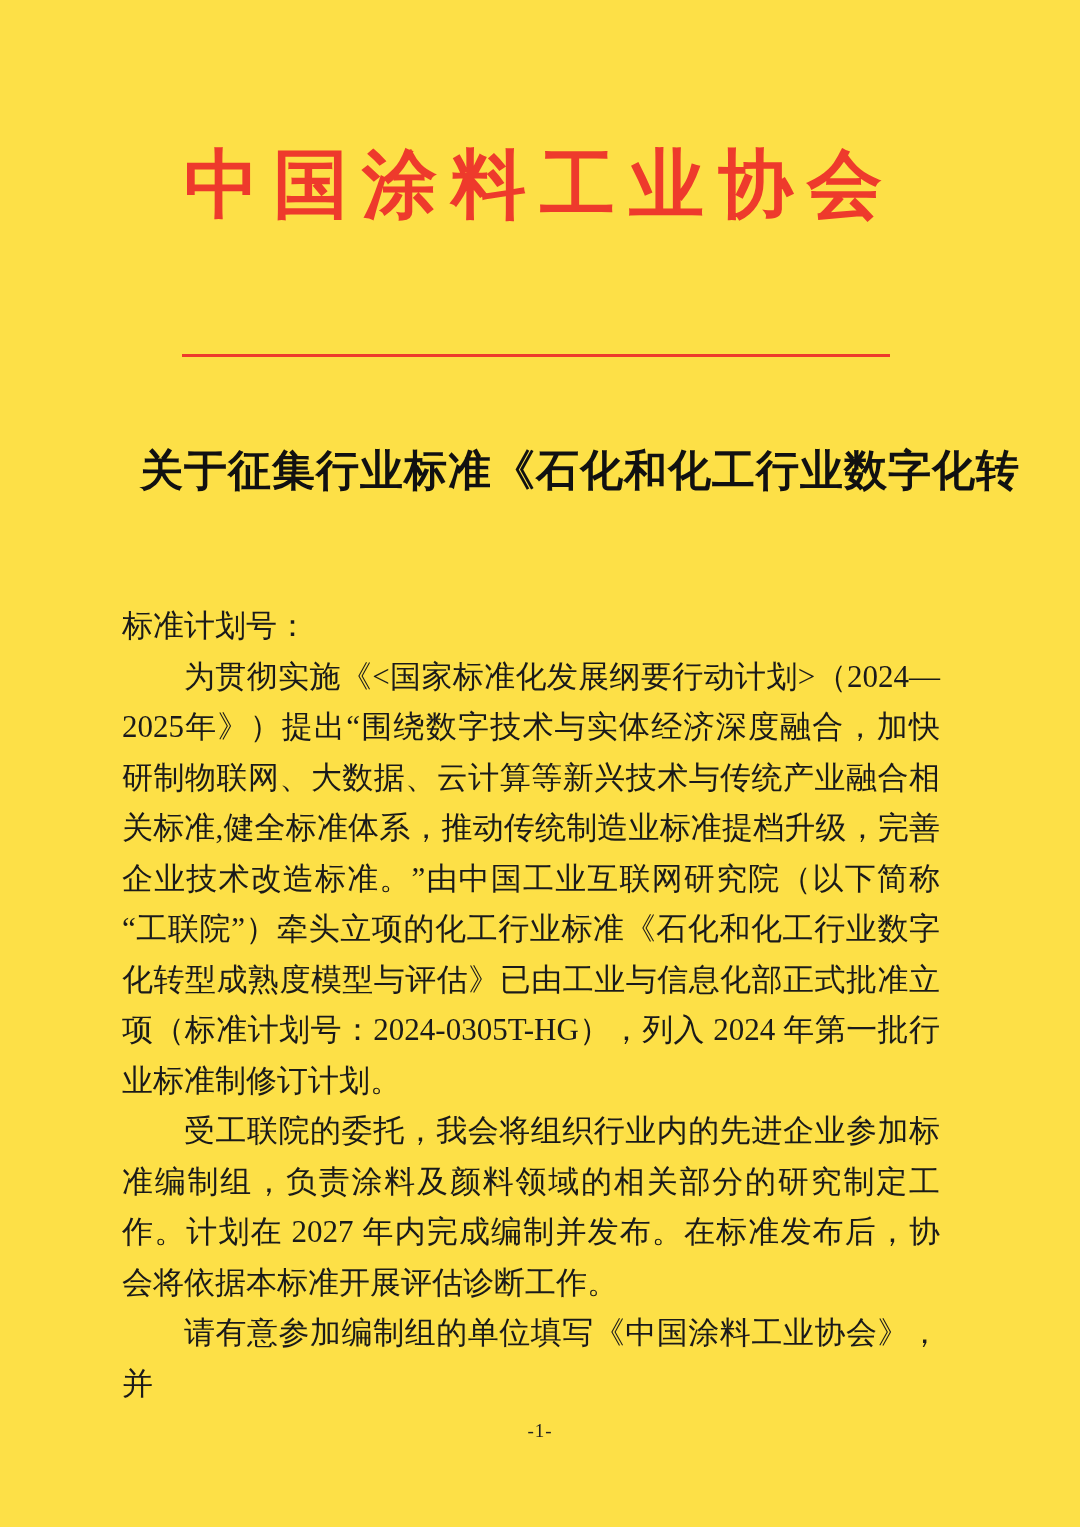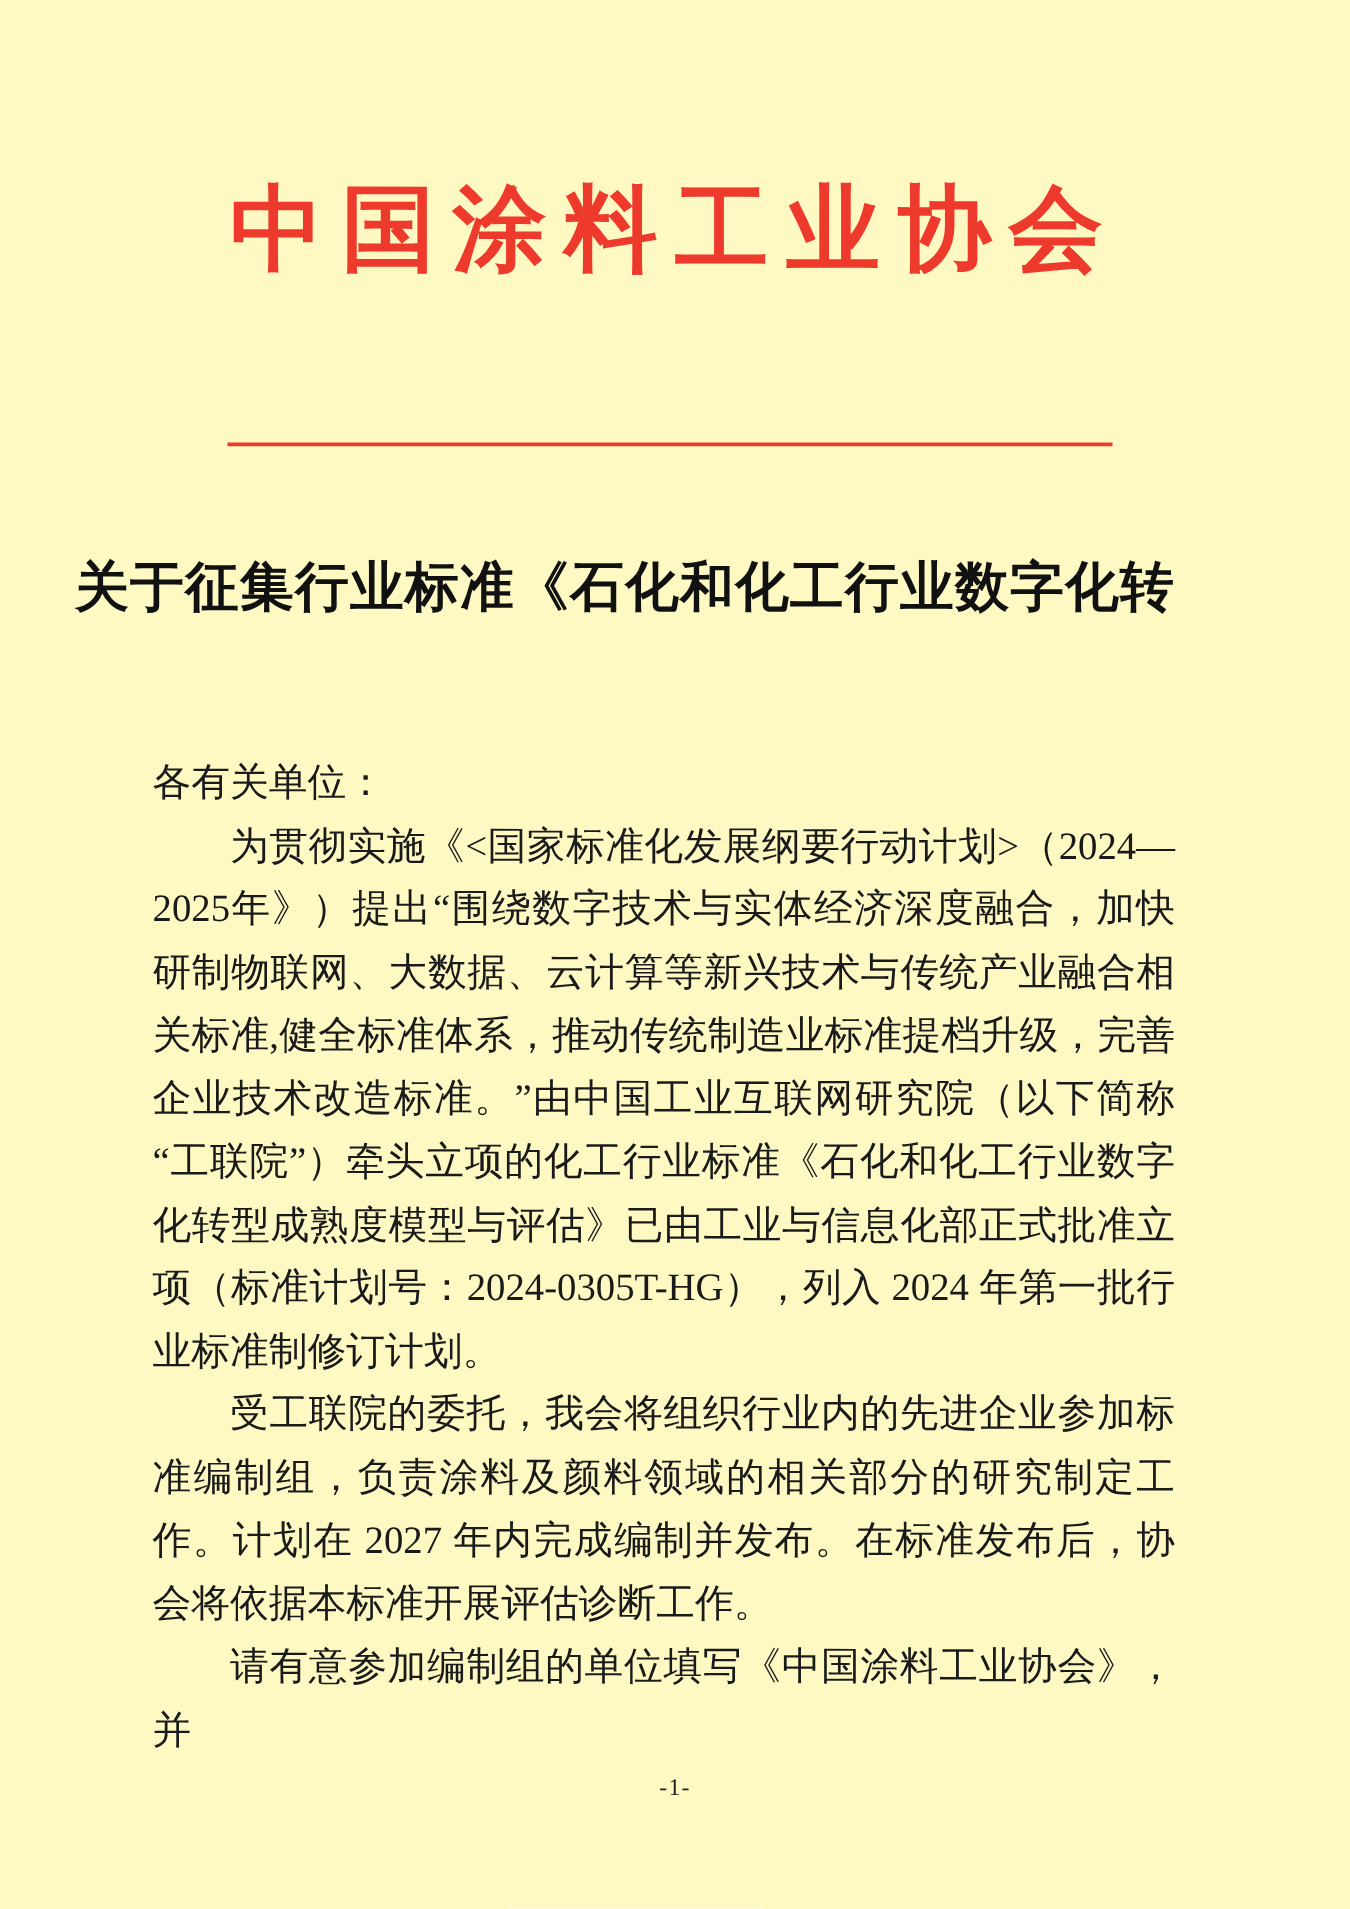--- a/index.html
+++ b/index.html
@@ -6,41 +6,41 @@
     --brand-red: #ee3a2c;
     --ink: #1a1a1a;
   }
   html,body{
     margin:0; padding:0; background:#ffffff;
     font-family:"Liberation Serif","DejaVu Serif",serif;
   }
   .page{
     position:relative;
     width:1080px; height:1527px;
-    background:#fef9c3;
+    background:#fde047;
     overflow:hidden;
   }
   .letterhead{
     position:absolute; top:140px; left:0; right:0;
     text-align:center;
     color:var(--brand-red);
     font-size:75px;
     font-weight:700;
     letter-spacing:14px;
     line-height:1.2;
     white-space:nowrap;
   }
   .rule{
     position:absolute; top:354px; left:182px;
     width:708px; height:3px;
     background:var(--brand-red);
   }
   .doc-title{
     position:absolute; top:426px; left:60px; right:60px;
-    text-align:left;
+    text-align:right;
     color:#111;
     font-size:43px;
     font-weight:700;
     line-height:89px;
     letter-spacing:1px;
     white-space:nowrap;
   }
   .content{
     position:absolute; top:601px; left:122px; width:818px;
     color:var(--ink);
@@ -66,21 +66,21 @@
 
   <div class="letterhead">中国涂料工业协会</div>
 
   <div class="rule"></div>
 
   <div class="doc-title">
     <div>关于征集行业标准《石化和化工行业数字化转</div>
   </div>
 
   <div class="content">
-    <p class="salutation">各有关单位：</p>
+    <p class="salutation">标准计划号：</p>
     <p class="para indent">为贯彻实施《&lt;国家标准化发展纲要行动计划&gt;（2024—2025年》）提出“围绕数字技术与实体经济深度融合，加快研制物联网、大数据、云计算等新兴技术与传统产业融合相关标准,健全标准体系，推动传统制造业标准提档升级，完善企业技术改造标准。”由中国工业互联网研究院（以下简称“工联院”）牵头立项的化工行业标准《石化和化工行业数字化转型成熟度模型与评估》已由工业与信息化部正式批准立项（标准计划号：2024-0305T-HG），列入 2024 年第一批行业标准制修订计划。</p>
     <p class="para indent">受工联院的委托，我会将组织行业内的先进企业参加标准编制组，负责涂料及颜料领域的相关部分的研究制定工作。计划在 2027 年内完成编制并发布。在标准发布后，协会将依据本标准开展评估诊断工作。</p>
     <p class="para indent">请有意参加编制组的单位填写《中国涂料工业协会》，并</p>
   </div>
 
   <div class="page-number">-1-</div>
 
 </div>
 
 </body></html>

